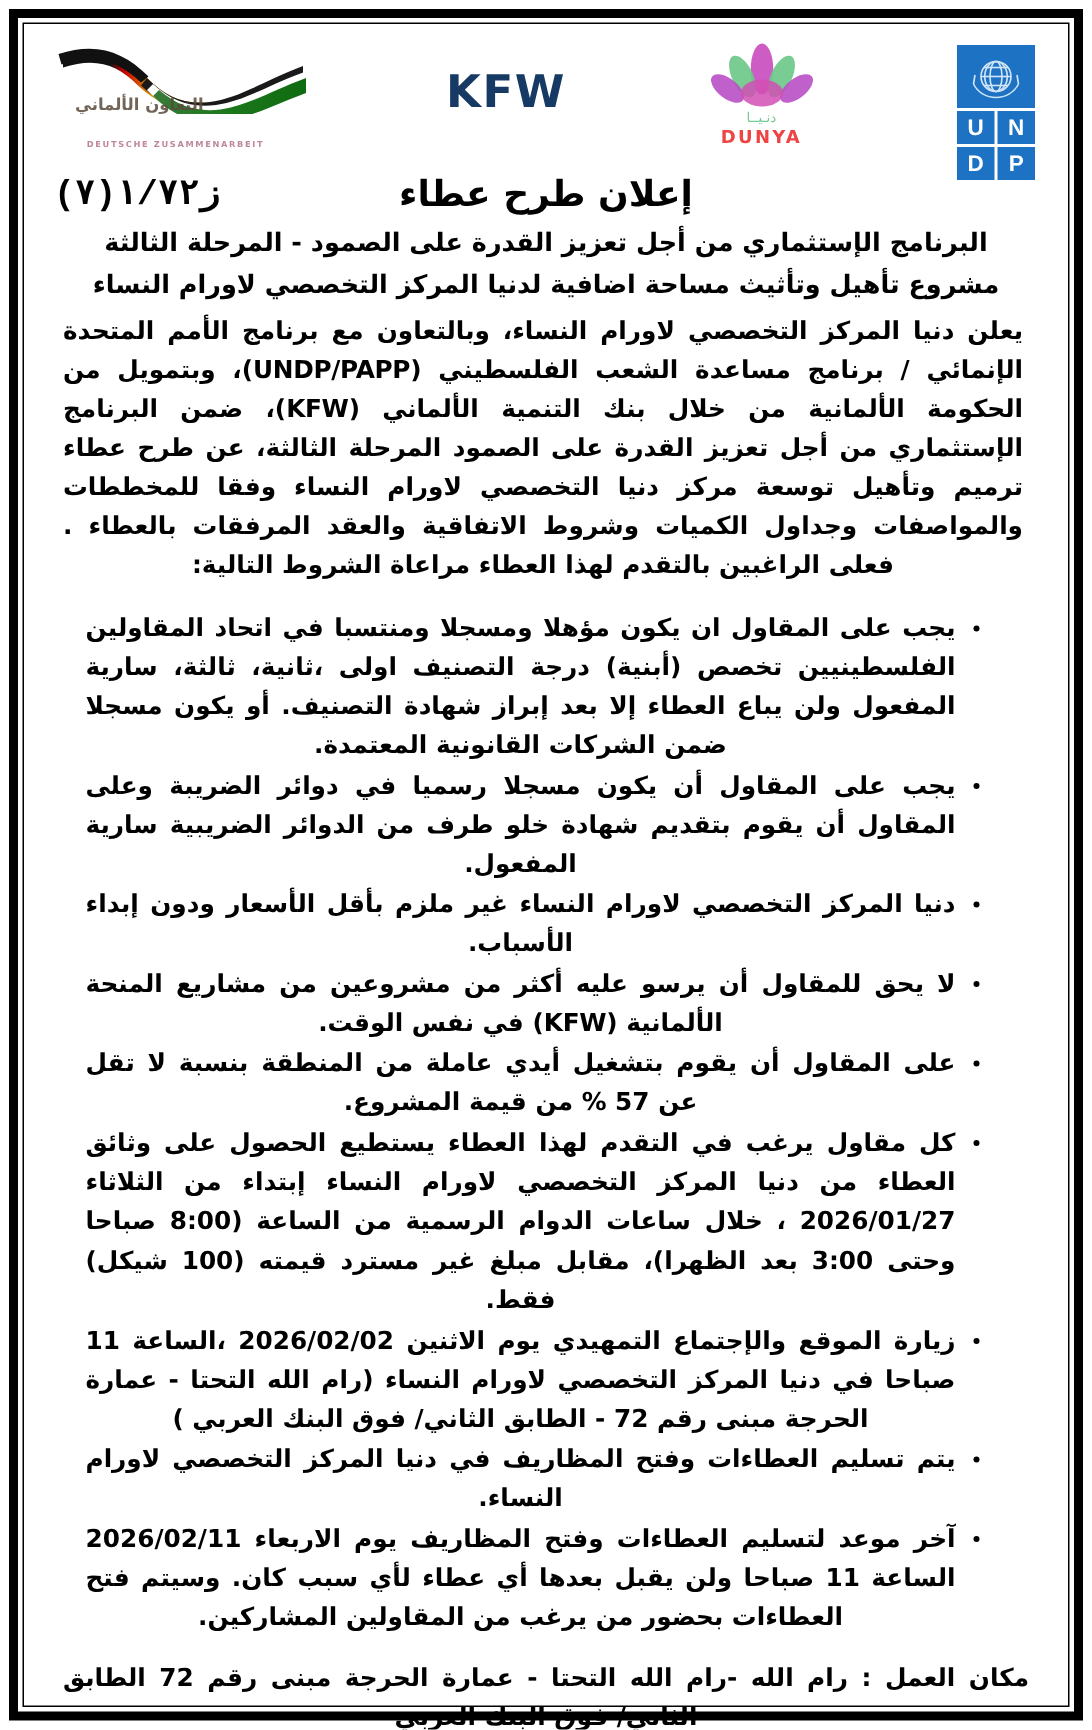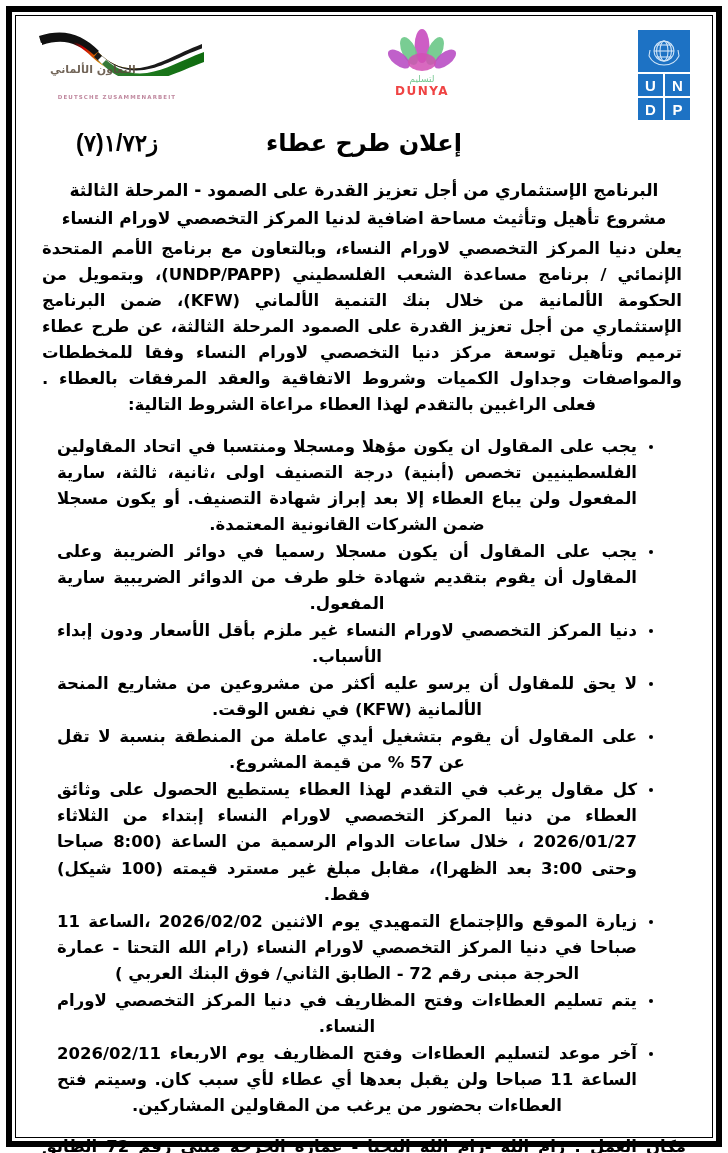--- a/index.html
+++ b/index.html
@@ -25,21 +25,20 @@
     padding:3px;
   }
   .frame-inner{
     box-sizing:border-box;
     width:100%;height:100%;
     border:1.5px solid #000000;
     background:#ffffff;
     padding:10px 14px 6px 14px;
     display:flex;
     flex-direction:column;
-    gap:14px;
   }
 
   
   .logo-row{
     display:flex;
     align-items:flex-start;
     justify-content:space-between;
     height:92px;
     padding:2px 8px 0 6px;
     direction:ltr;
@@ -99,23 +98,23 @@
     direction:ltr;
   }
 
   
   .title-row{
     display:flex;align-items:flex-end;justify-content:flex-start;
     position:relative;height:46px;margin-top:-4px;
   }
   .ref-no{
     font-size:23px;font-weight:700;
-    font-family:Liberation Sans, sans-serif;
+    font-family:Liberation Mono, monospace;
     direction:rtl;unicode-bidi:bidi-override;
-    margin-right:auto;padding-left:6px;margin-left:40px;
+    margin-right:auto;padding-left:6px;
   }
   .doc-title{
     position:absolute;left:0;right:0;text-align:center;
     font-size:24px;font-weight:700;letter-spacing:0px;
     font-family:"DejaVu Sans","Liberation Sans",sans-serif;
   }
 
   
   .body-wrap{
     flex:1;
@@ -197,32 +196,35 @@
               <path d="M62,22 C74,34 86,40 104,38 C124,35 140,24 166,14 L166,22 C142,32 126,42 106,45 C86,48 72,40 58,27 Z" fill="#1a1a1a"></path>
               <path d="M66,26 C78,37 90,42 108,40 C128,37 142,27 167,18 L167,27 C143,36 128,45 108,48 C88,50 74,43 62,30 Z" fill="#ffffff"></path>
               <path d="M70,30 C82,40 94,45 111,43 C130,40 144,31 168,22 L168,32 C144,41 130,49 111,51 C92,53 78,46 66,34 Z" fill="url(#gps)"></path>
               <path d="M3,6 C28,-2 46,4 63,21 L58,25 C42,10 28,6 5,13 Z" fill="#111111"></path>
             </svg>
             <div class="giz-ar">التعاون الألماني</div>
             <div class="giz-sub">DEUTSCHE ZUSAMMENARBEIT</div>
           </div>
         </div>
 
+        <div class="logo-slot">
+          <div class="kfw-logo">KFW</div>
+        </div>
 
         <div class="logo-slot">
           <div class="dunya-logo">
             <svg class="dunya-flower" width="70" height="48" viewBox="0 0 70 48">
               <ellipse cx="35" cy="18" rx="7.5" ry="17" fill="#c94fc0" opacity=".92"></ellipse>
               <ellipse cx="22" cy="23" rx="7" ry="15" fill="#6ec98a" opacity=".92" transform="rotate(-25 22 23)"></ellipse>
               <ellipse cx="48" cy="23" rx="7" ry="15" fill="#6ec98a" opacity=".92" transform="rotate(25 48 23)"></ellipse>
               <ellipse cx="12" cy="31" rx="6.5" ry="13" fill="#b94fc4" opacity=".9" transform="rotate(-52 12 31)"></ellipse>
               <ellipse cx="58" cy="31" rx="6.5" ry="13" fill="#b94fc4" opacity=".9" transform="rotate(52 58 31)"></ellipse>
               <ellipse cx="35" cy="34" rx="14" ry="9" fill="#d14fb4" opacity=".85"></ellipse>
             </svg>
-            <div class="dunya-ar">لتسليم</div>
+            <div class="dunya-ar">دنـيــا</div>
             <div class="dunya-wordmark">DUNYA</div>
           </div>
         </div>
 
         <div class="logo-slot">
           <div class="undp-logo">
             <div class="undp-emblem">
               <svg width="40" height="34" viewBox="0 0 40 34">
                 <g fill="none" stroke="#cfe4f7" stroke-width="1.1">
                   <ellipse cx="20" cy="17" rx="10" ry="10"></ellipse>

